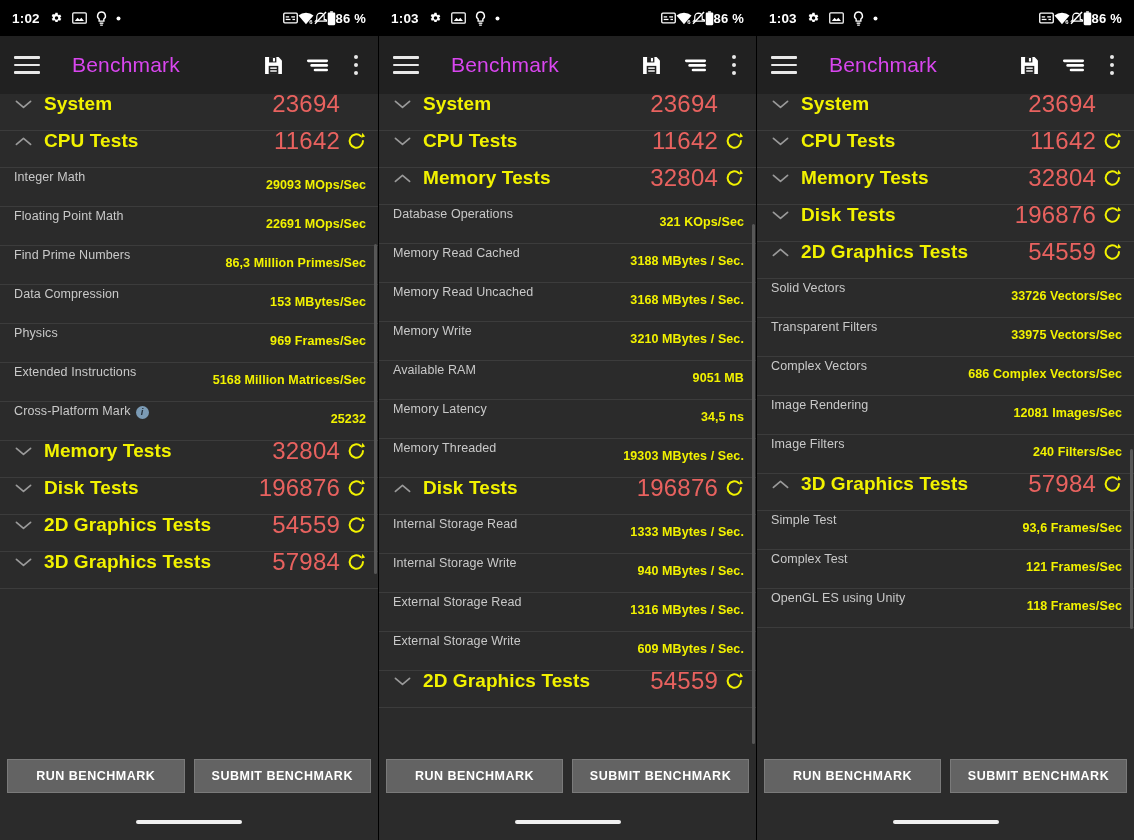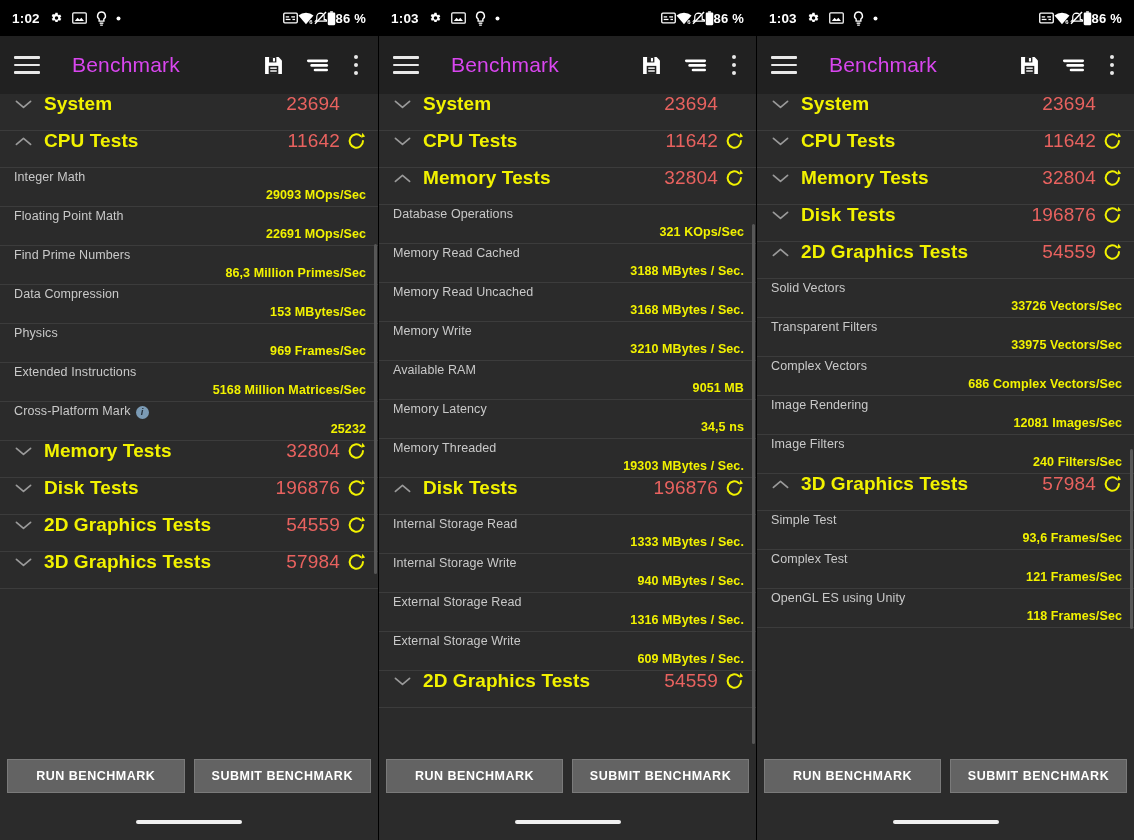--- a/index.html
+++ b/index.html
@@ -70,37 +70,37 @@
     width:26px; height:26px; flex:0 0 26px;
     display:flex; align-items:center; justify-content:center;
     color:#9a9a9a;
   }
   .grp .chev svg{ display:block; }
   .grp .gname {
     color:#f2f200; font-size:19px; font-weight:bold;
     margin-left:8px; letter-spacing:.1px; white-space:nowrap;
   }
   .grp .gright { margin-left:auto; display:flex; align-items:center; gap:7px; }
-  .grp .gscore { color:#e8625f; font-size:19px; font-weight:normal; letter-spacing:.2px; }
+  .grp .gscore { color:#e8625f; font-size:24px; font-weight:normal; letter-spacing:.2px; }
   .grp .refresh { width:19px; height:19px; display:flex; align-items:center; justify-content:center; }
   .grp .refresh svg { display:block; }
   .grp.norefresh .refresh { visibility:hidden; }
 
   .row {
     height:39px; position:relative;
     border-bottom:1px solid #3c3c3c;
     padding:0 12px 0 14px;
   }
   .row .rlabel {
     position:absolute; left:14px; top:2px;
     color:#c9c9c9; font-size:12.5px; letter-spacing:.1px; white-space:nowrap;
     display:flex; align-items:center; gap:5px;
   }
   .row .rvalue {
-    position:absolute; right:12px; bottom:4px;
+    position:absolute; right:12px; bottom:14px;
     color:#f2f200; font-size:12.5px; font-weight:bold; letter-spacing:.1px; white-space:nowrap;
   }
   .info-badge {
     width:13px; height:13px; border-radius:50%;
     background:#7b9bb5; color:#25303a;
     font-size:9.5px; font-weight:bold; font-style:italic;
     display:inline-flex; align-items:center; justify-content:center;
     line-height:1; position:relative; top:1px;
   }
 

